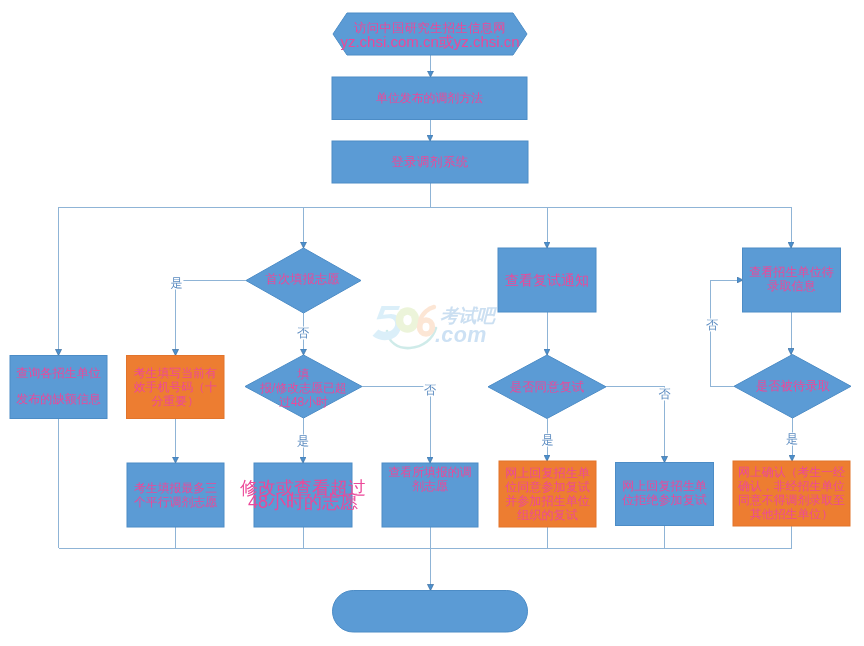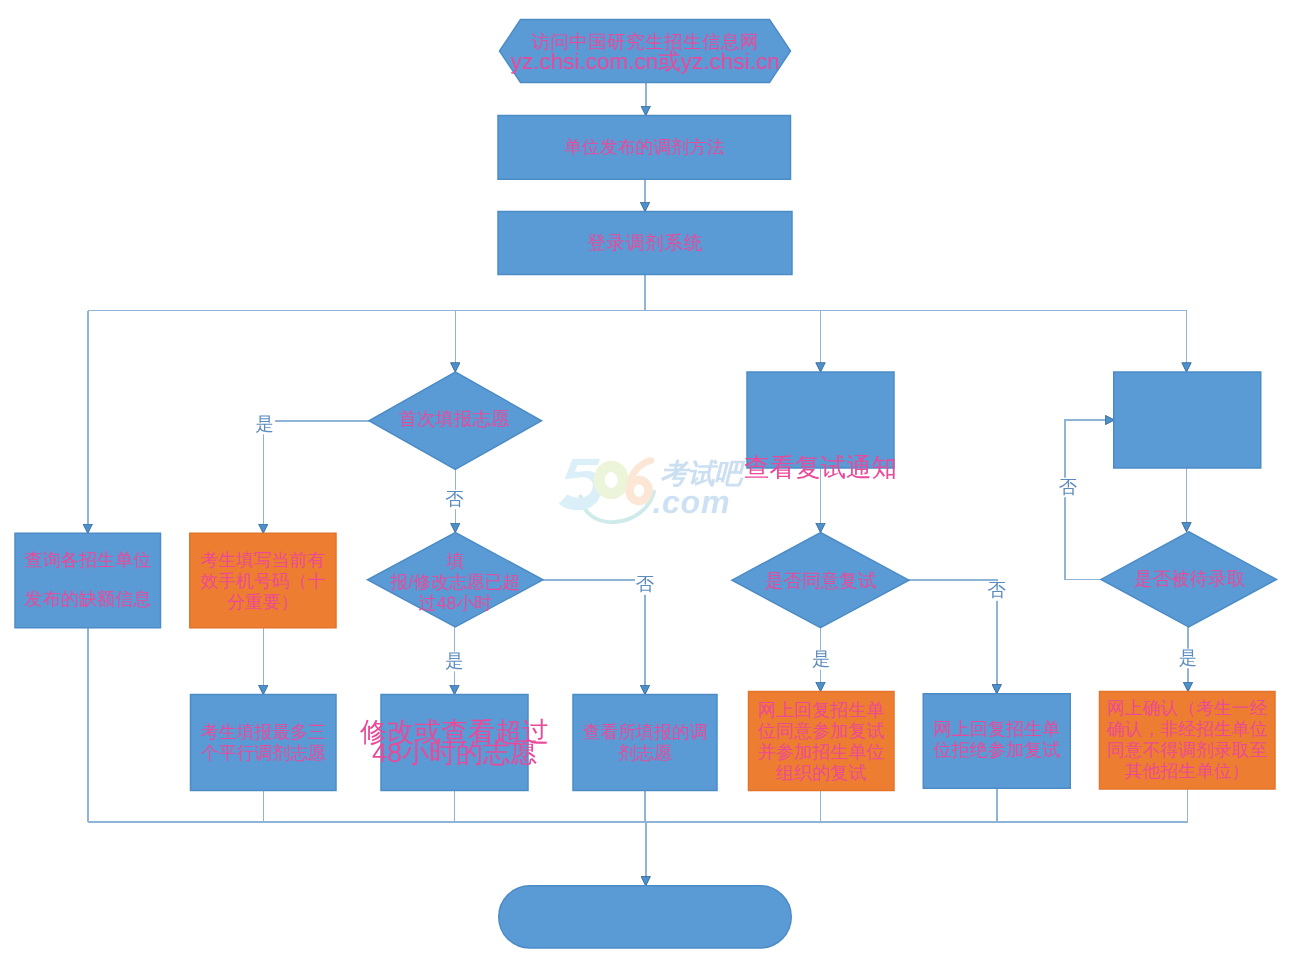--- a/index.html
+++ b/index.html
@@ -138,32 +138,36 @@
     </div>
 <div class="nd" style="left:12px;top:354.5px;width:93px;height:63px;font-size:12.1px;gap:12px;">
       <span>查询各招生单位</span>
       <span>发布的缺额信息</span>
     </div>
 <div class="nd" style="left:128.5px;top:355.5px;width:93.5px;height:63px;font-size:11.9px;">
       <span>考生填写当前有</span>
       <span>效手机号码（十</span>
       <span>分重要）</span>
     </div>
-<div class="nd" style="left:500px;top:248px;width:94px;height:64px;font-size:17px;margin-top:32px;">
+<div class="nd" style="left:500px;top:248px;width:94px;height:64px;font-size:14px;">
       <span>查看复试通知</span>
+    </div>
+<div class="nd" style="left:744.5px;top:247px;width:94px;height:64px;font-size:12.1px;">
+      <span>查看招生单位待</span>
+      <span>录取信息</span>
     </div>
 <div class="nd" style="left:129px;top:463px;width:93px;height:64px;font-size:11.9px;">
       <span>考生填报最多三</span>
       <span>个平行调剂志愿</span>
     </div>
 <div class="nd" style="left:256px;top:463px;width:94px;height:64px;font-size:18px;">
       <span>修改或查看超过</span>
       <span>48小时的志愿</span>
     </div>
-<div class="nd" style="left:384px;top:463px;width:92px;height:64px;font-size:11.9px;">
+<div class="nd" style="left:384px;top:447px;width:92px;height:64px;font-size:11.9px;">
       <span>查看所填报的调</span>
       <span>剂志愿</span>
     </div>
 <div class="nd" style="left:501px;top:460.5px;width:93px;height:66px;font-size:12.1px;">
       <span>网上回复招生单</span>
       <span>位同意参加复试</span>
       <span>并参加招生单位</span>
       <span>组织的复试</span>
     </div>
 <div class="nd" style="left:617.5px;top:461.5px;width:94px;height:63px;font-size:12.1px;">

